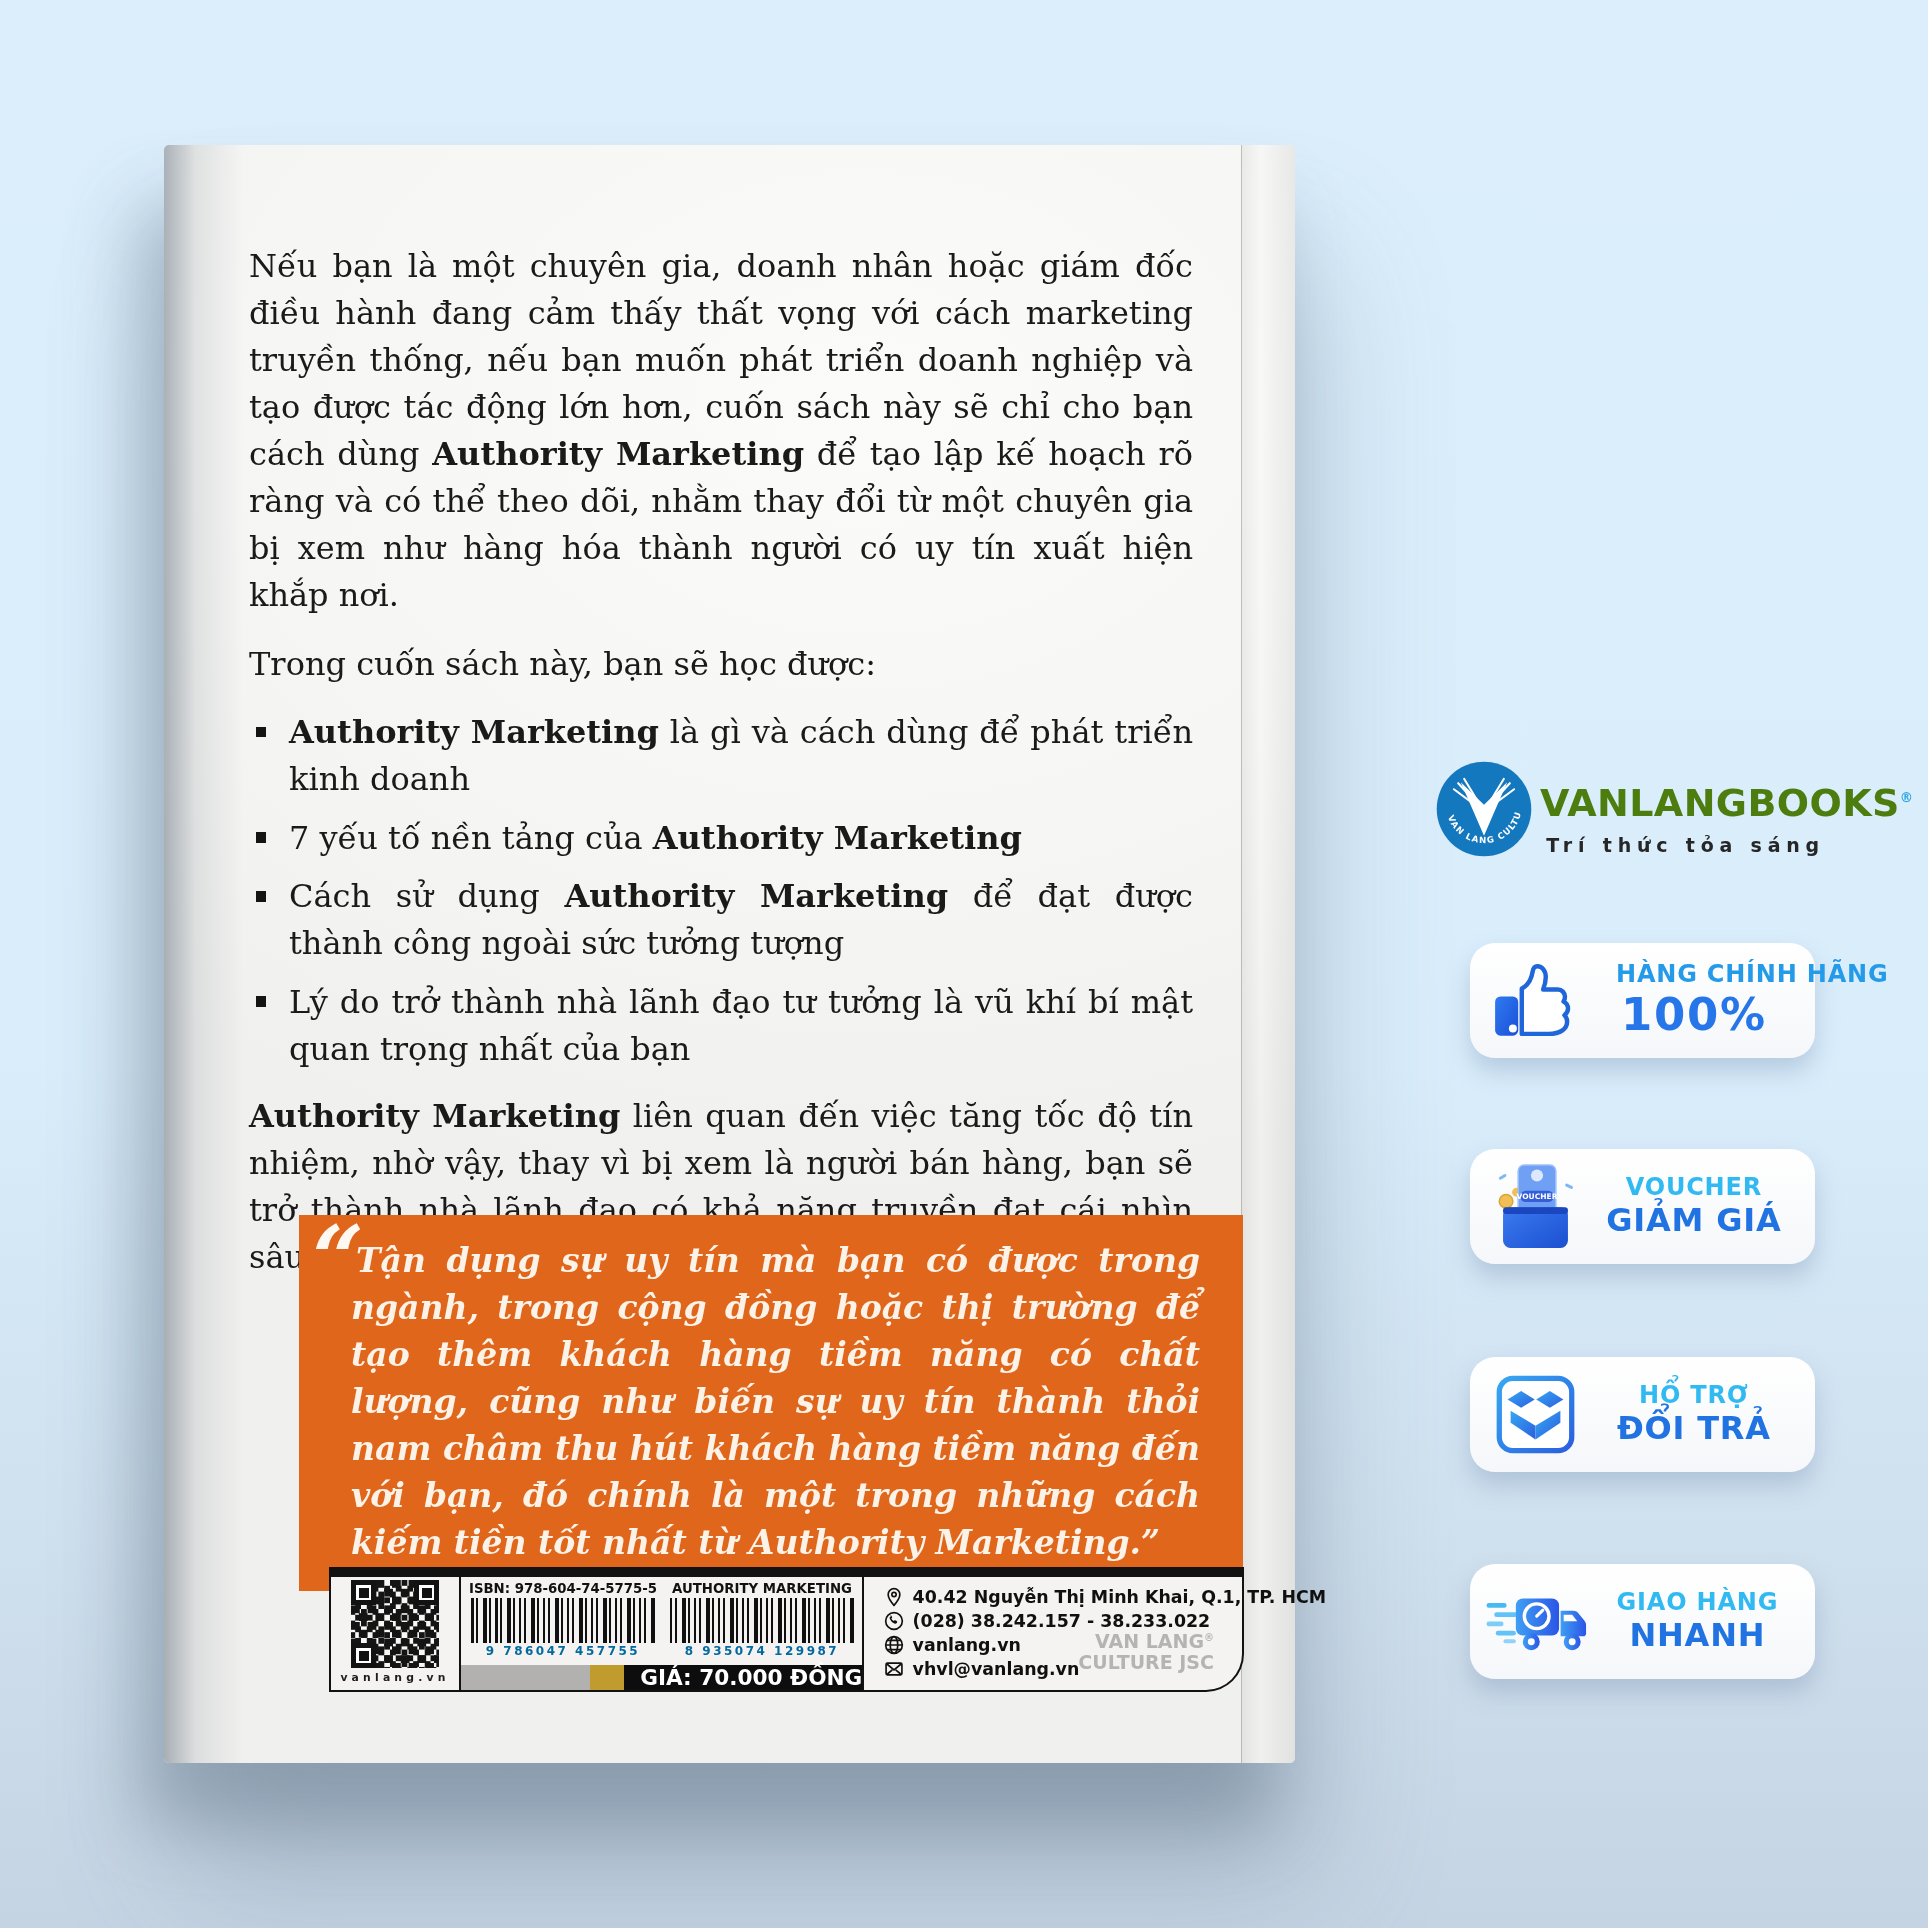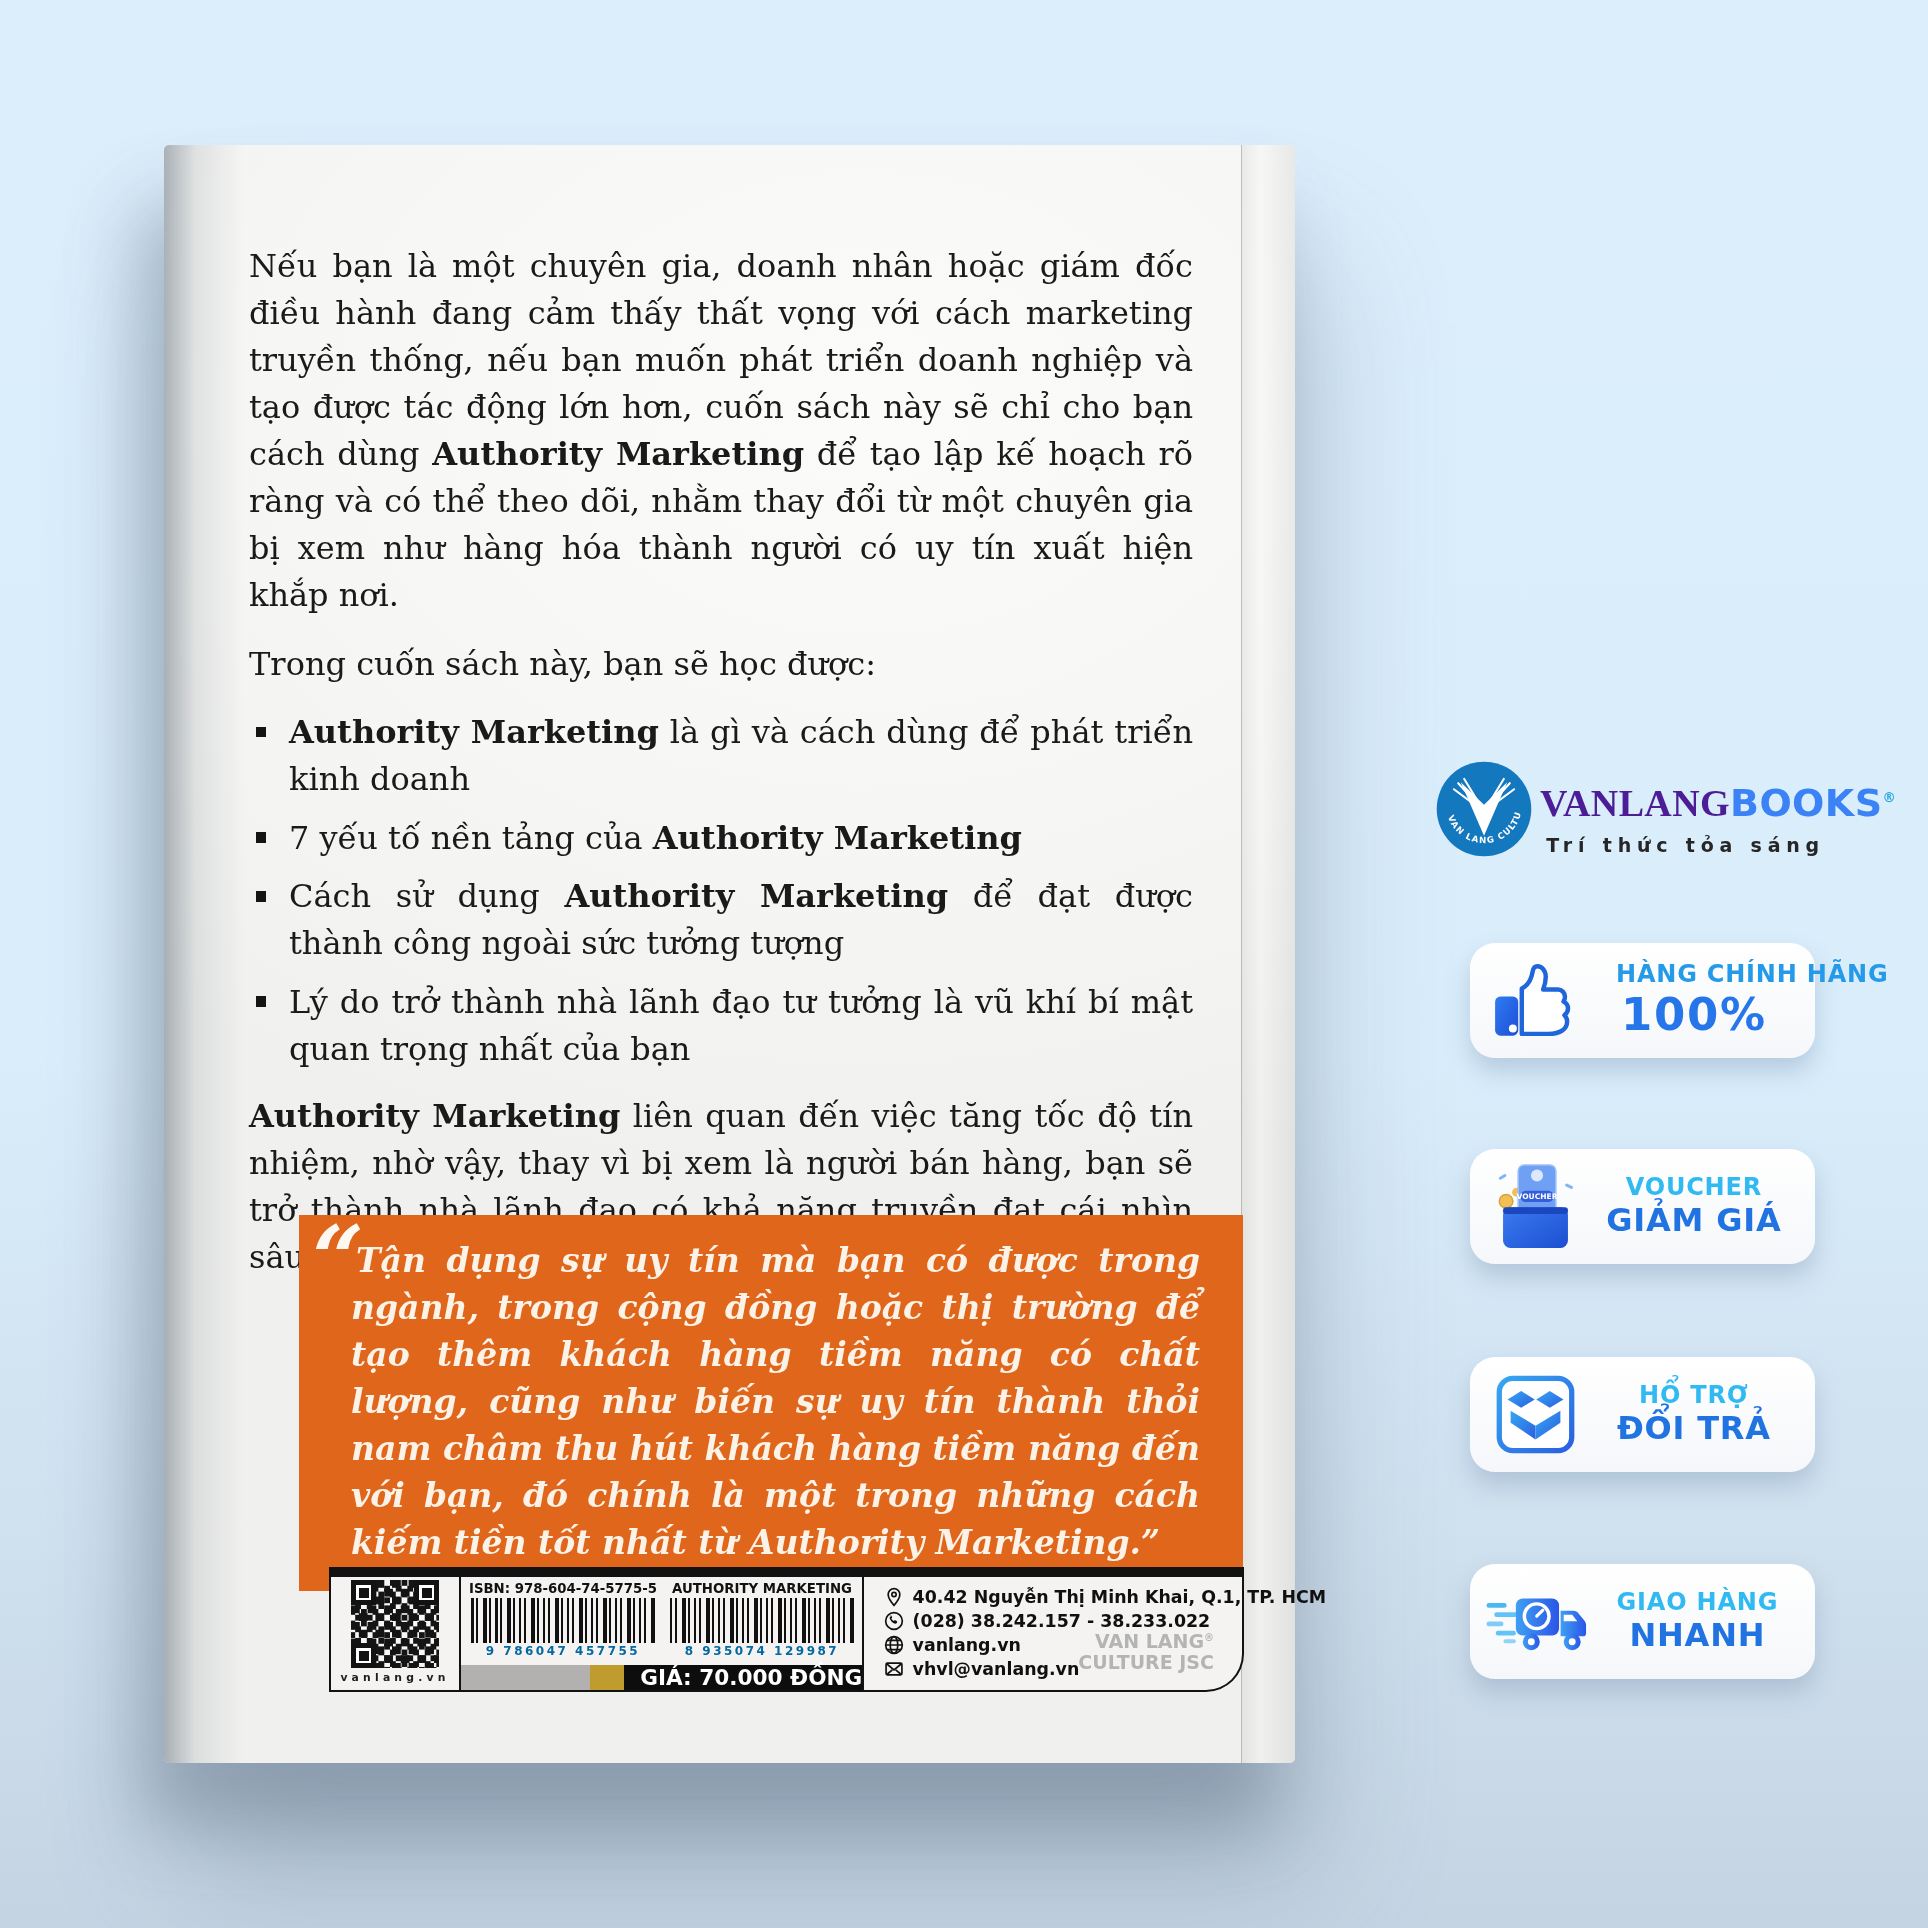--- a/index.html
+++ b/index.html
@@ -80,21 +80,21 @@
   .contact-sec{flex:1;position:relative;padding:7.5px 0 0 20px;box-sizing:border-box;min-width:0;}
   .c-row{display:flex;align-items:center;gap:8.3px;height:24px;font-weight:bold;font-size:17.4px;color:#101010;white-space:nowrap;}
   .c-row svg{flex:0 0 auto;}
   .company{position:absolute;right:28px;bottom:18.3px;text-align:right;color:#b4b4b4;font-weight:bold;font-size:19px;line-height:20px;white-space:nowrap;}
   .company sup{font-size:10px;}
 
   
   .logo{position:absolute;left:1435px;top:748px;width:390px;height:133px;}
   .logo .emblem{position:absolute;left:0;top:11.6px;}
   .wordmark{position:absolute;left:105px;top:33px;font-size:38px;font-weight:bold;letter-spacing:0.4px;white-space:nowrap;}
-  .wm-dark{color:#4c1d95;font-family:Liberation Serif, serif;} .wm-light{color:#3b82f6;}
+  .wm-dark{color:#4d7c0f;} .wm-light{color:#4d7c0f;}
   .wm-reg{font-size:13.3px;color:#2fa8e0;vertical-align:super;}
   .tagline{position:absolute;left:108px;top:86px;width:282px;text-align:right;font-size:19px;font-weight:bold;letter-spacing:5.8px;color:#262626;white-space:nowrap;}
 
   .badge{
     position:absolute;left:1470px;width:345px;height:115px;box-sizing:border-box;
     background:linear-gradient(180deg,#ffffff,#f5f7fa);
     border-radius:25px;
     box-shadow:0 13.3px 23px rgba(124,148,178,.38);
     display:flex;align-items:center;padding:0 13.3px 0 15px;
   }

